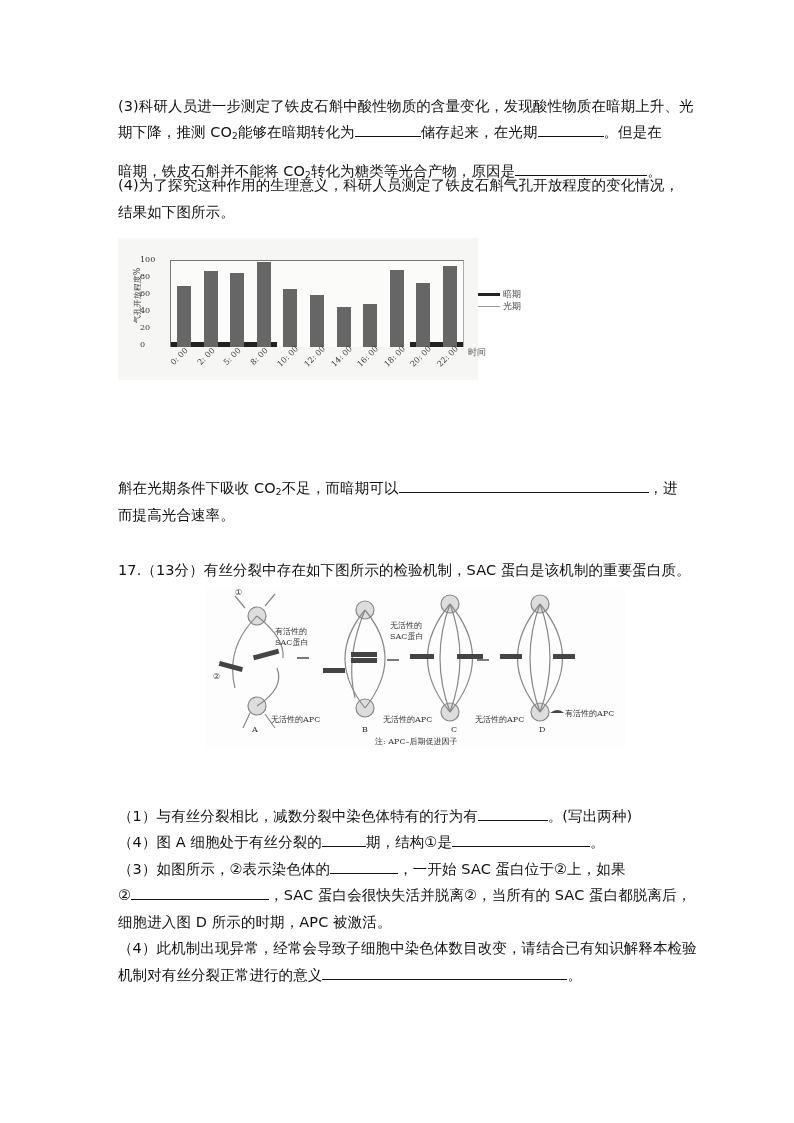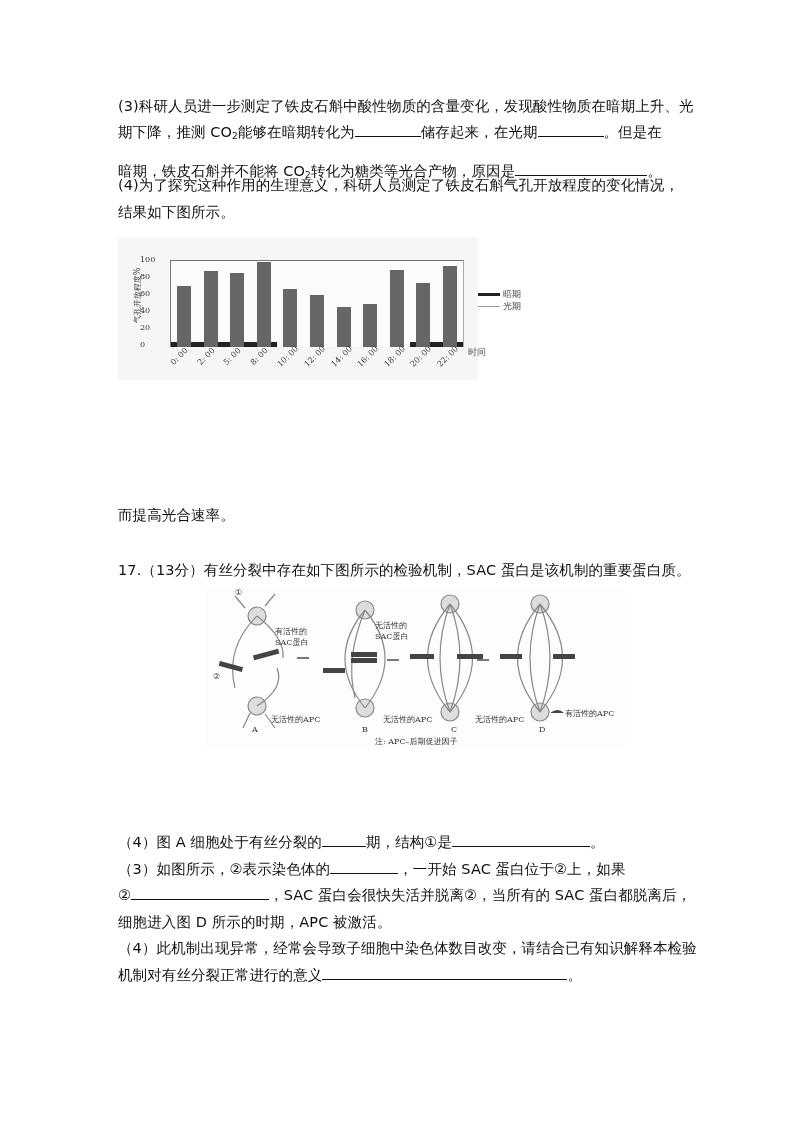--- a/index.html
+++ b/index.html
@@ -85,20 +85,23 @@
         <span class="lg-dark"></span>
         <span>暗期</span>
       </div>
     <div class="legend-row">
         <span class="lg-light"></span>
         <span>光期</span>
       </div>
   </div>
   <div class="xaxis-label">时间</div>
 
+  <div class="line" style="top:478px">
+    <span>斛在光期条件下吸收 CO</span><span class="sub">2</span><span>不足，而暗期可以</span><span class="blank" style="width:250px"></span><span>，进</span>
+  </div>
   <div class="line" style="top:505px">而提高光合速率。</div>
 
   <div class="line" style="top:560px">17.（13分）有丝分裂中存在如下图所示的检验机制，SAC 蛋白是该机制的重要蛋白质。</div>
 
   <div class="diagram">
     <svg width="420" height="160" viewBox="0 0 420 160">
       <g stroke="#888" fill="none" stroke-width="1.2">
 
         <circle cx="52" cy="28" r="9" fill="#ddd"></circle>
         <circle cx="52" cy="118" r="9" fill="#ddd"></circle>
@@ -145,33 +148,36 @@
       <g stroke="#222" stroke-width="1.2">
         <line x1="92" y1="70" x2="104" y2="70"></line>
           <line x1="182" y1="72" x2="194" y2="72"></line>
           <line x1="272" y1="72" x2="284" y2="72"></line>
       </g>
     </svg>
     <div class="diag-lbl" style="left:30px;top:0px">①</div>
     <div class="diag-lbl" style="left:8px;top:84px">②</div>
     <div class="diag-lbl" style="left:70px;top:38px;white-space:pre">有活性的
 SAC蛋白</div>
-    <div class="diag-lbl" style="left:170px;top:32px;white-space:pre">无活性的
+    <div class="diag-lbl" style="left:185px;top:32px;white-space:pre">无活性的
 SAC蛋白</div>
     <div class="diag-lbl" style="left:66px;top:126px">无活性的APC</div>
     <div class="diag-lbl" style="left:178px;top:126px">无活性的APC</div>
     <div class="diag-lbl" style="left:270px;top:126px">无活性的APC</div>
     <div class="diag-lbl" style="left:360px;top:120px">有活性的APC</div>
     <div class="diag-lbl" style="left:47px;top:137px">A</div>
     <div class="diag-lbl" style="left:157px;top:137px">B</div>
     <div class="diag-lbl" style="left:246px;top:137px">C</div>
     <div class="diag-lbl" style="left:334px;top:137px">D</div>
     <div class="diag-lbl" style="left:170px;top:148px">注: APC–后期促进因子</div>
   </div>
 
+  <div class="line" style="top:806px">
+    <span>（1）与有丝分裂相比，减数分裂中染色体特有的行为有</span><span class="blank" style="width:70px"></span><span>。(写出两种)</span>
+  </div>
   <div class="line" style="top:832px">
     <span>（4）图 A 细胞处于有丝分裂的</span><span class="blank" style="width:44px"></span><span>期，结构①是</span><span class="blank" style="width:138px"></span><span>。</span>
   </div>
   <div class="line" style="top:859px">
     <span>（3）如图所示，②表示染色体的</span><span class="blank" style="width:68px"></span><span>，一开始 SAC 蛋白位于②上，如果</span>
   </div>
   <div class="line" style="top:885px">
     <span>②</span><span class="blank" style="width:138px"></span><span>，SAC 蛋白会很快失活并脱离②，当所有的 SAC 蛋白都脱离后，</span>
   </div>
   <div class="line" style="top:912px">细胞进入图 D 所示的时期，APC 被激活。</div>

